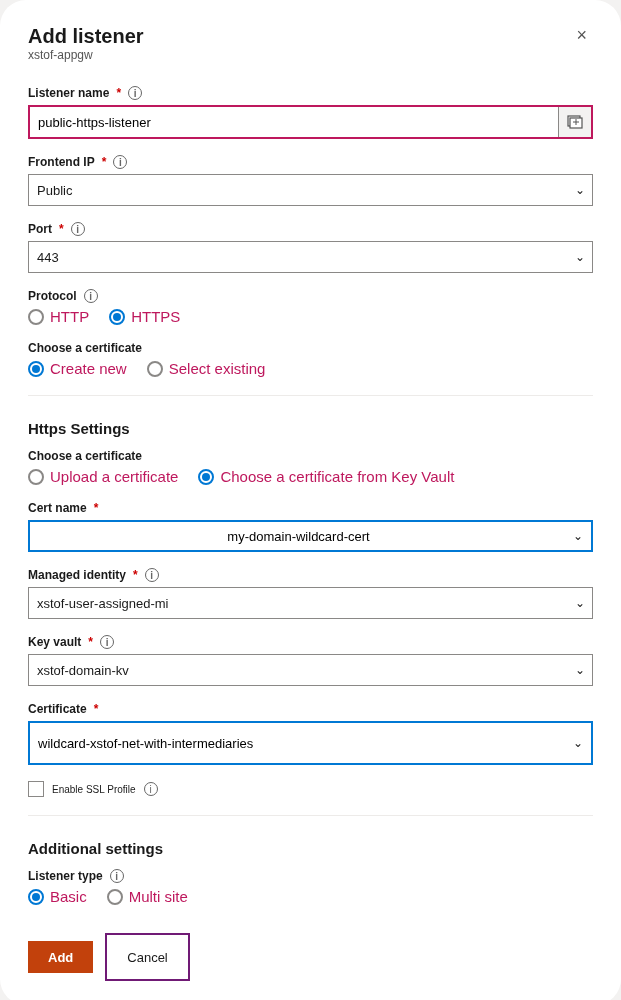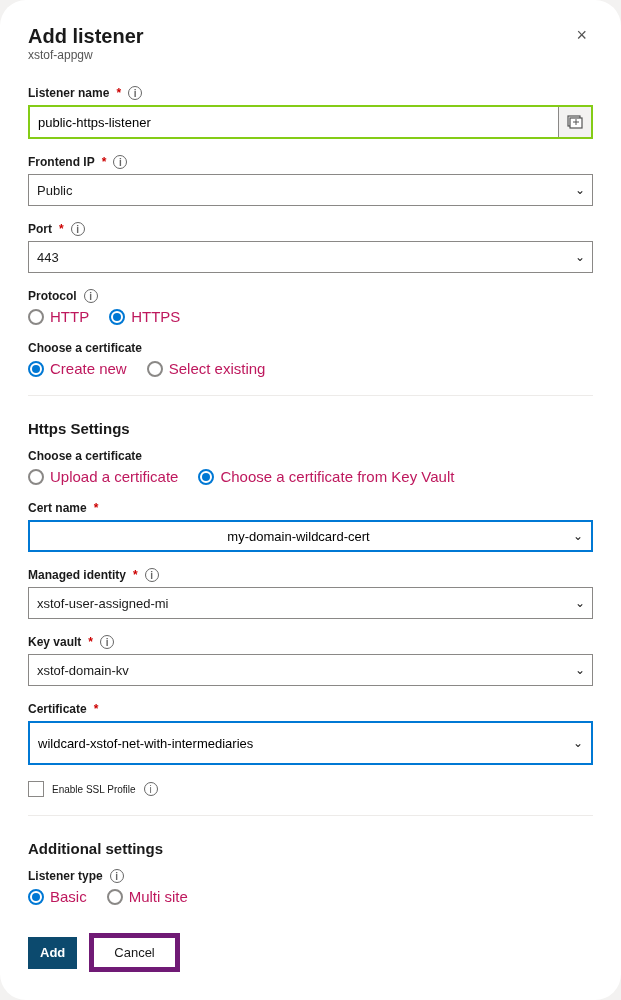--- a/index.html
+++ b/index.html
@@ -181,34 +181,34 @@
       margin: 18px 0;
     }
 
     .footer {
       display: flex;
       align-items: center;
       gap: 12px;
       margin-top: 28px;
     }
     .btn-primary {
-      background: #0c4a6e;
+      background: #c2410c;
       color: #fff;
       border: none;
       height: 32px;
-      padding: 0 12px;
+      padding: 0 20px;
       font-size: 13px;
       font-weight: 600;
       cursor: pointer;
     }
     .btn-secondary {
       background: #fff;
       color: #1a1a1a;
-      border: 5px solid #701a75;
-      height: 39px;
+      border: 2px solid #701a75;
+      height: 48px;
       padding: 0 20px;
       font-size: 13px;
       cursor: pointer;
     }
 
     .input-with-action {
       display: flex;
       align-items: center;
       border: 1px solid #8a8886;
     }
@@ -225,21 +225,21 @@
       border: none;
       border-left: 1px solid #8a8886;
       height: 30px;
       padding: 0 8px;
       cursor: pointer;
       display: flex;
       align-items: center;
       justify-content: center;
     }
     .cert-name-wrapper {
-      border: 2px solid #84cc16;
+      border: 2px solid #be185d;
     }
     .cert-input-wrapper {
       border: 2px solid #0078d4;
     }
   </style>
 </head>
 <body>
 
 <div class="panel">
 

